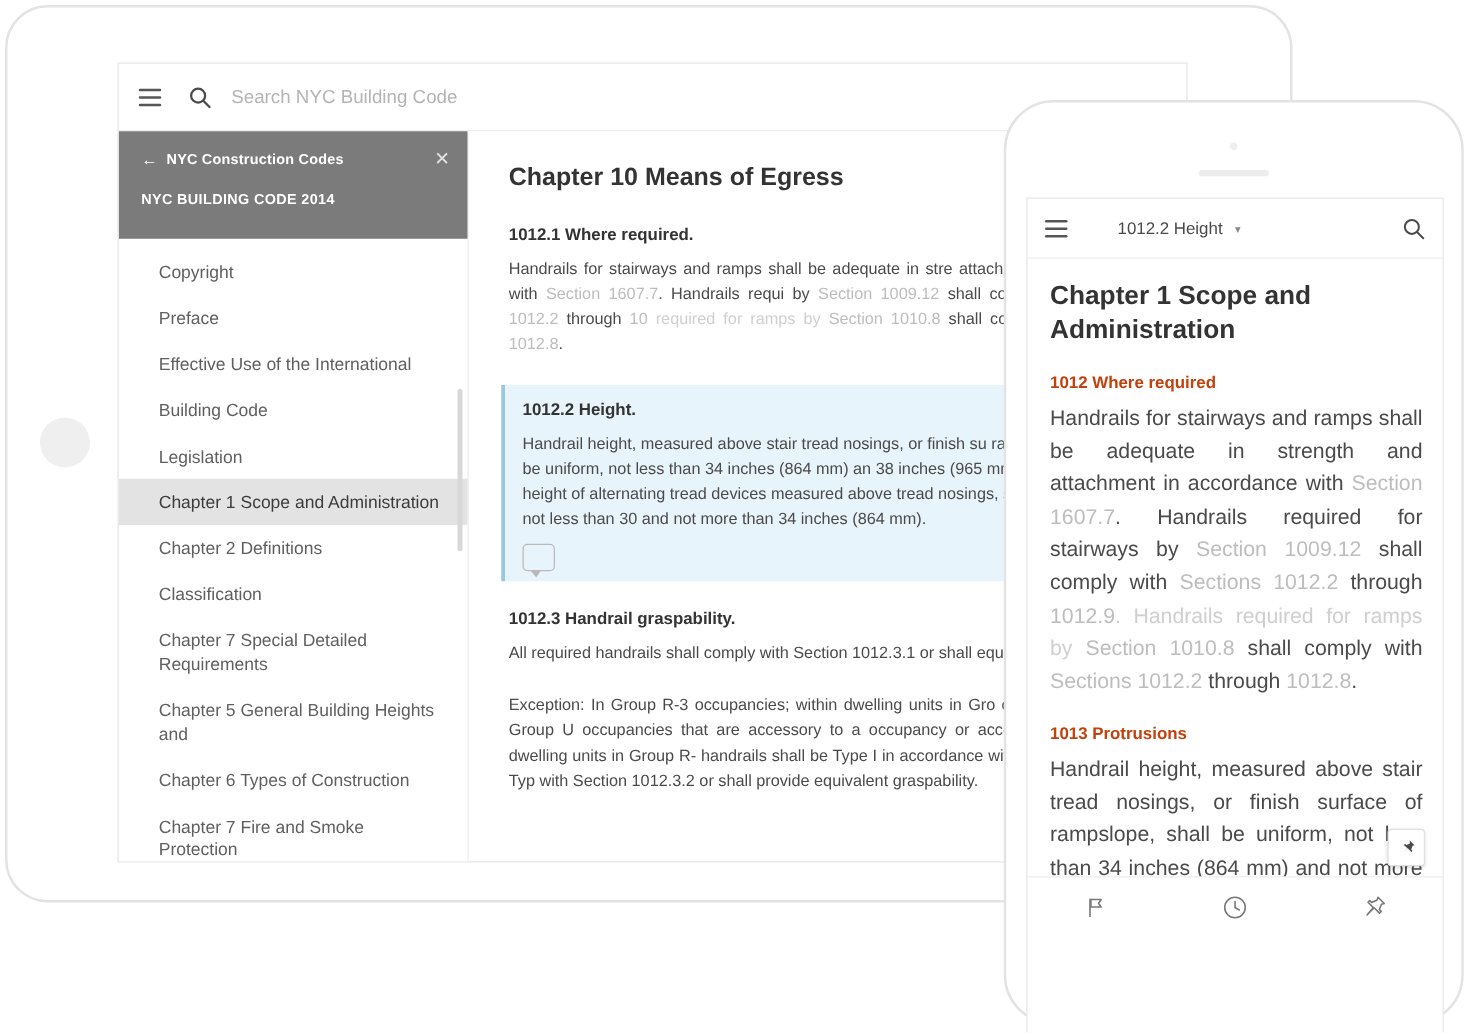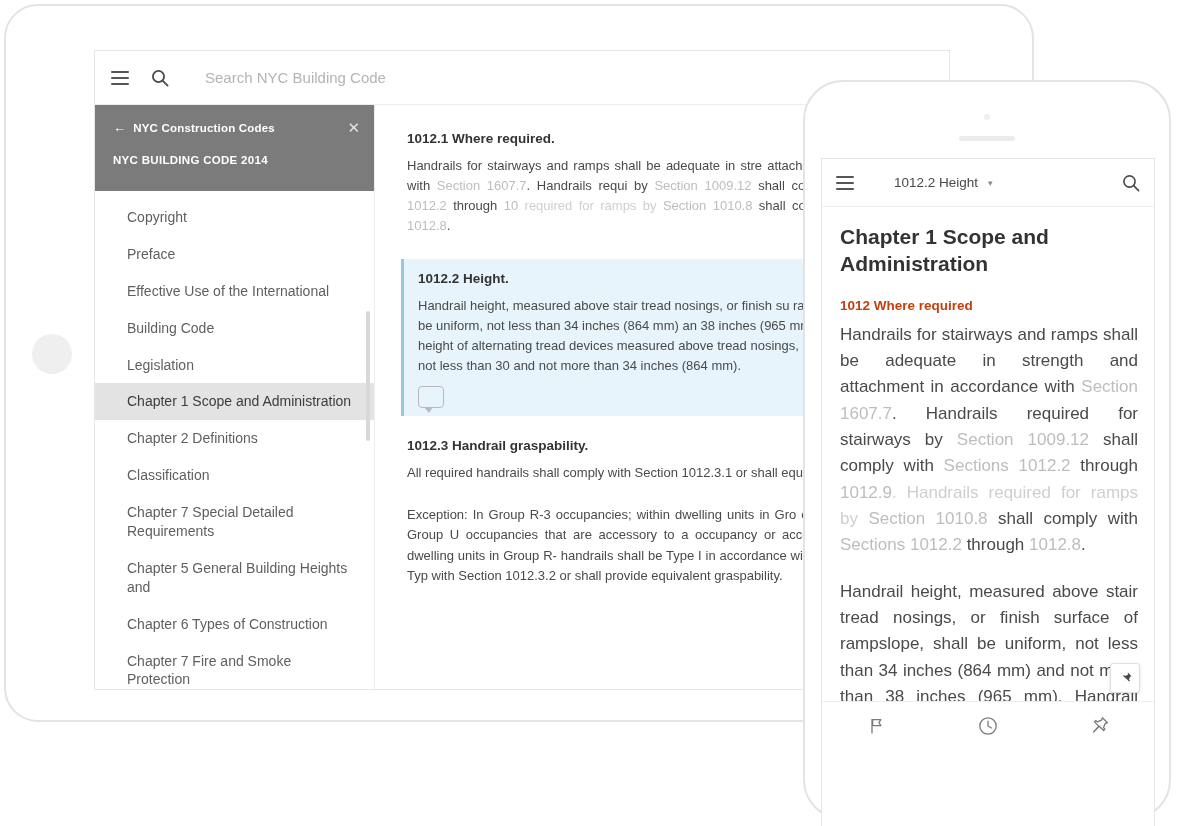--- a/index.html
+++ b/index.html
@@ -50,21 +50,20 @@
   .hamburger span:nth-child(2){ top: 6px; }
   .hamburger span:nth-child(3){ top: 12px; }
 
   .search-ico {
     width: 18px; height: 18px; margin-right: 16px; flex: 0 0 auto;
   }
   .t-search-input {
     flex: 1; border: none; outline: none;
     font-size: 15px; color: #3b82f6;
     font-family: "Liberation Sans", sans-serif;
-    margin-left: 20px;
   }
   .t-search-input::placeholder { color: #b4b4b4; }
 
   
   .t-body { display: flex; height: 585px; }
 
   .t-sidebar {
     width: 280px; flex: 0 0 280px;
     background: #ffffff;
     border-right: 1px solid #ededed;
@@ -242,20 +241,21 @@
             <div class="sb-item">Classification</div>
             <div class="sb-item">Chapter 7 Special Detailed Requirements</div>
             <div class="sb-item">Chapter 5 General Building Heights and</div>
             <div class="sb-item">Chapter 6 Types of Construction</div>
             <div class="sb-item">Chapter 7 Fire and Smoke Protection</div>
             <div class="sb-scroll"></div>
           </div>
         </div>
 
         <div class="t-content">
+          <div class="doc-title">Chapter 10 Means of Egress</div>
 
           <div class="sec-block">
             <div class="sec-head">1012.1 Where  required.</div>
             <div class="sec-body">
               <span>Handrails for stairways and ramps shall be adequate in stre</span>
               <span>attachment  in  accordance  with  </span><span class="ref">Section 1607.7</span><span>. Handrails requi</span>
               <span>by </span><span class="ref">Section 1009.12</span><span> shall comply with </span><span class="ref">Sections 1012.2</span><span> through </span><span class="ref">10</span>
               <span class="ref-dim">required for ramps by </span><span class="ref">Section 1010.8</span><span> shall comply with </span><span class="ref">Sections</span>
               <span class="ref">1012.8</span><span>.</span>
             </div>
@@ -309,20 +309,21 @@
         <div class="p-doc-title">Chapter 1 Scope and Administration</div>
 
         <div class="p-block">
           <div class="p-sec-head">1012  Where  required</div>
           <div class="p-sec-body">
             <span>Handrails  for  stairways  and  ramps  shall  be adequate  in  strength  and  attachment  in accordance  with </span><span class="ref">Section 1607.7</span><span>. Handrails required for stairways by </span><span class="ref">Section 1009.12</span><span> shall comply with </span><span class="ref">Sections 1012.2</span><span> through </span><span class="ref">1012.9</span><span class="ref-dim">. Handrails required for ramps by </span><span class="ref">Section 1010.8</span><span> shall comply with </span><span class="ref">Sections 1012.2</span><span> through </span><span class="ref">1012.8</span><span>.</span>
           </div>
         </div>
 
         <div class="p-block">
+          <div class="p-sec-head">1013 Protrusions</div>
           <div class="p-sec-body">Handrail height, measured above stair tread nosings, or finish surface of ramp­slope, shall be uniform, not less than 34 inches (864 mm) and not more than 38 inches (965 mm). Handrail height of alternating tread devices and ship ladders, measured above tread nosings, shall be uniform, not less than 30 inches (762 mm) and not more than 34 inches (864 mm).</div>
         </div>
 
         <div class="p-block">
           <div class="p-sec-head">1014 Continuity</div>
         </div>
 
         <div class="pin-fab">
           <svg width="15" height="15" viewBox="0 0 16 16">
             <path d="M10.5 1.5l4 4-1.6.5-1.2 3.1 1.1 1.1-1 1-3.1-3.1-4.1 4.3 3.9-4.4L5.4 5.3l1-1 1.1 1.1L10.6 4z" fill="#4a4a4a"></path>

